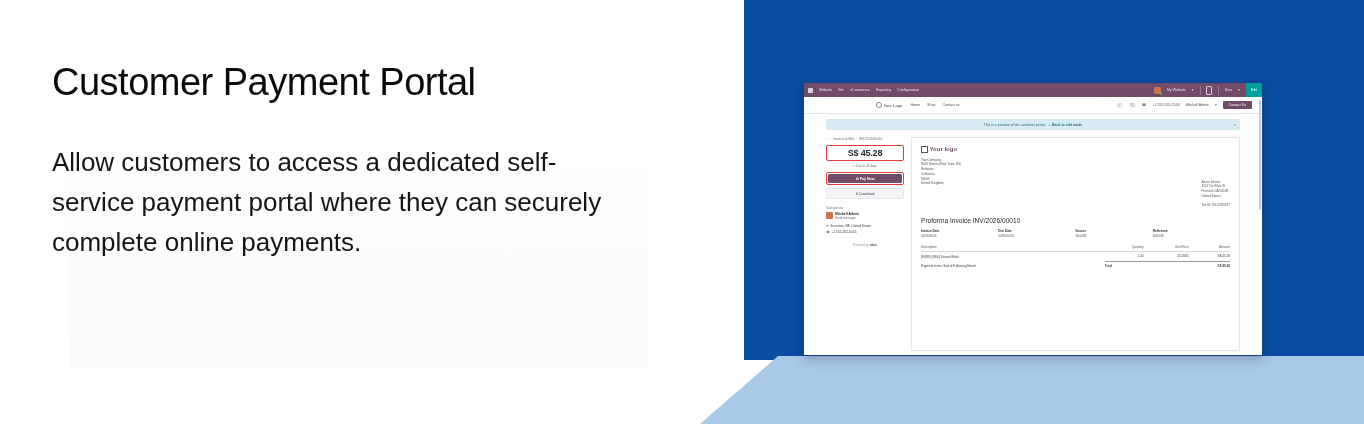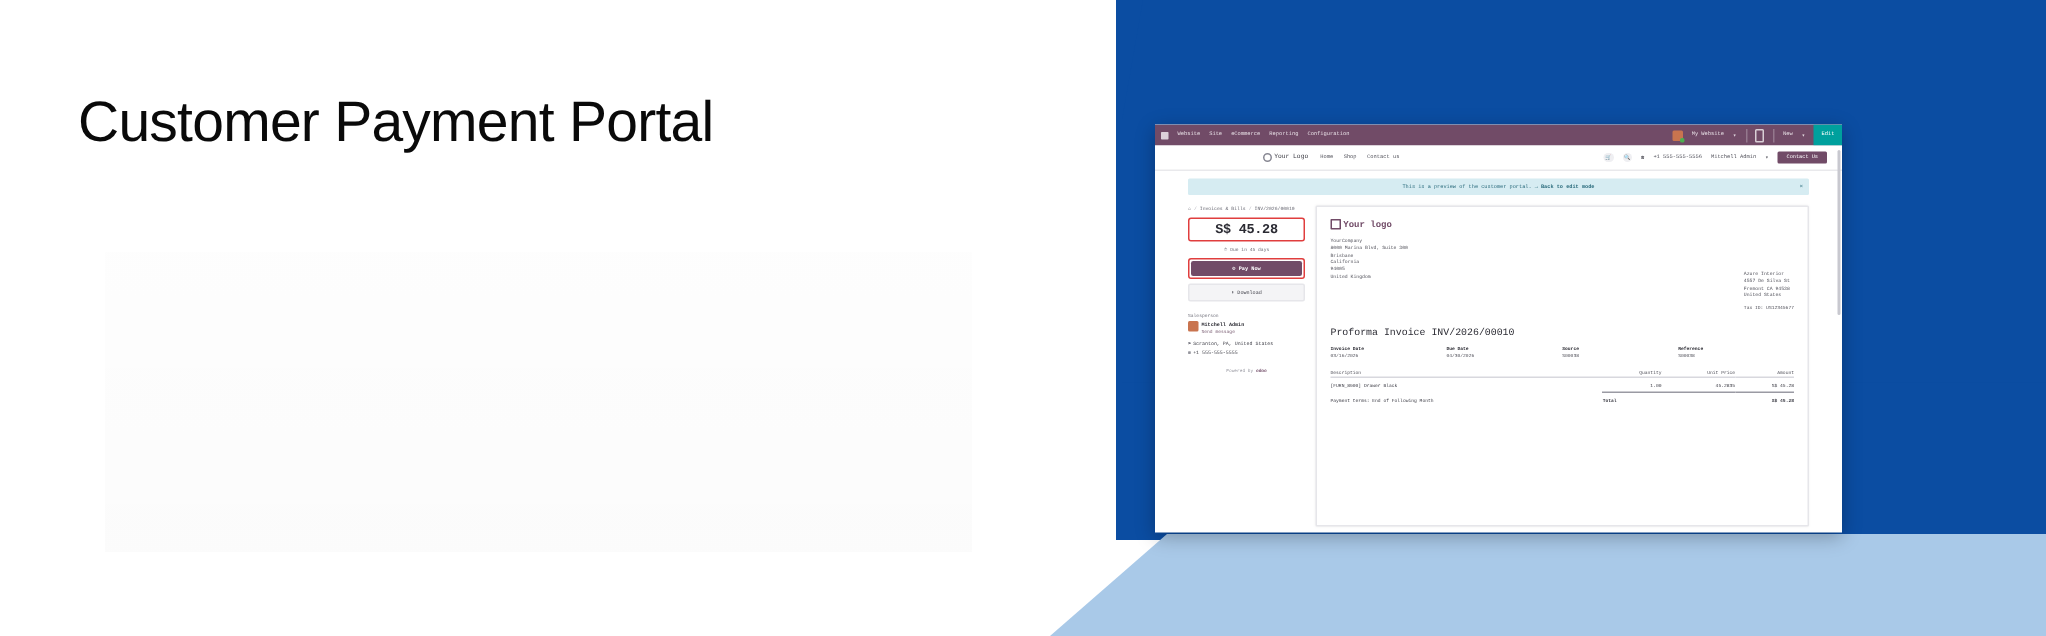--- a/index.html
+++ b/index.html
@@ -37,23 +37,23 @@
   .headline{
     font-size:38px;font-weight:normal;color:#0a0a0a;letter-spacing:-0.5px;
     margin:0 0 38px 0;line-height:1.1;
   }
   .body-text{
     font-size:26px;color:#151515;line-height:1.55;margin:0;font-weight:400;
   }
 
   
   .shot{
-    position:absolute;left:770px;top:83px;width:458px;height:272px;
+    position:absolute;left:804px;top:83px;width:458px;height:272px;
     background:#ffffff;box-shadow:0 3px 12px rgba(0,0,0,.28);
-    overflow:hidden;font-size:3.1px;color:#31313a;font-family:Liberation Mono, monospace;
+    overflow:hidden;font-size:3.1px;color:#31313a;
   }
   
   .odoo-bar{
     height:14px;background:#714B67;display:flex;align-items:center;
     padding:0 0 0 4px;color:#efe9ee;font-size:3.6px;gap:6px;position:relative;
   }
   .odoo-apps{width:5px;height:5px;background:#efe9ee;opacity:.85;border-radius:.5px;
     display:block;}
   .odoo-bar .mi{white-space:nowrap;opacity:.95;}
   .odoo-right{position:absolute;right:0;top:0;height:14px;display:flex;align-items:center;gap:6px;padding-right:0;}
@@ -150,20 +150,21 @@
 
 <div class="stage">
 
   <div class="bg-blue2"></div>
   <div class="bg-blue"></div>
   <div class="bg-lightblue"></div>
   <div class="bg-ghost"></div>
 
   <div class="copy">
     <h1 class="headline">Customer Payment Portal</h1>
+    <p class="body-text">Allow customers to access a dedicated self-service payment portal where they can securely complete online payments.</p>
   </div>
 
   <div class="shot">
 
     <div class="odoo-bar">
       <span class="odoo-apps"></span>
       <span class="mi">Website</span>
       <span class="mi">Site</span>
       <span class="mi">eCommerce</span>
       <span class="mi">Reporting</span>

